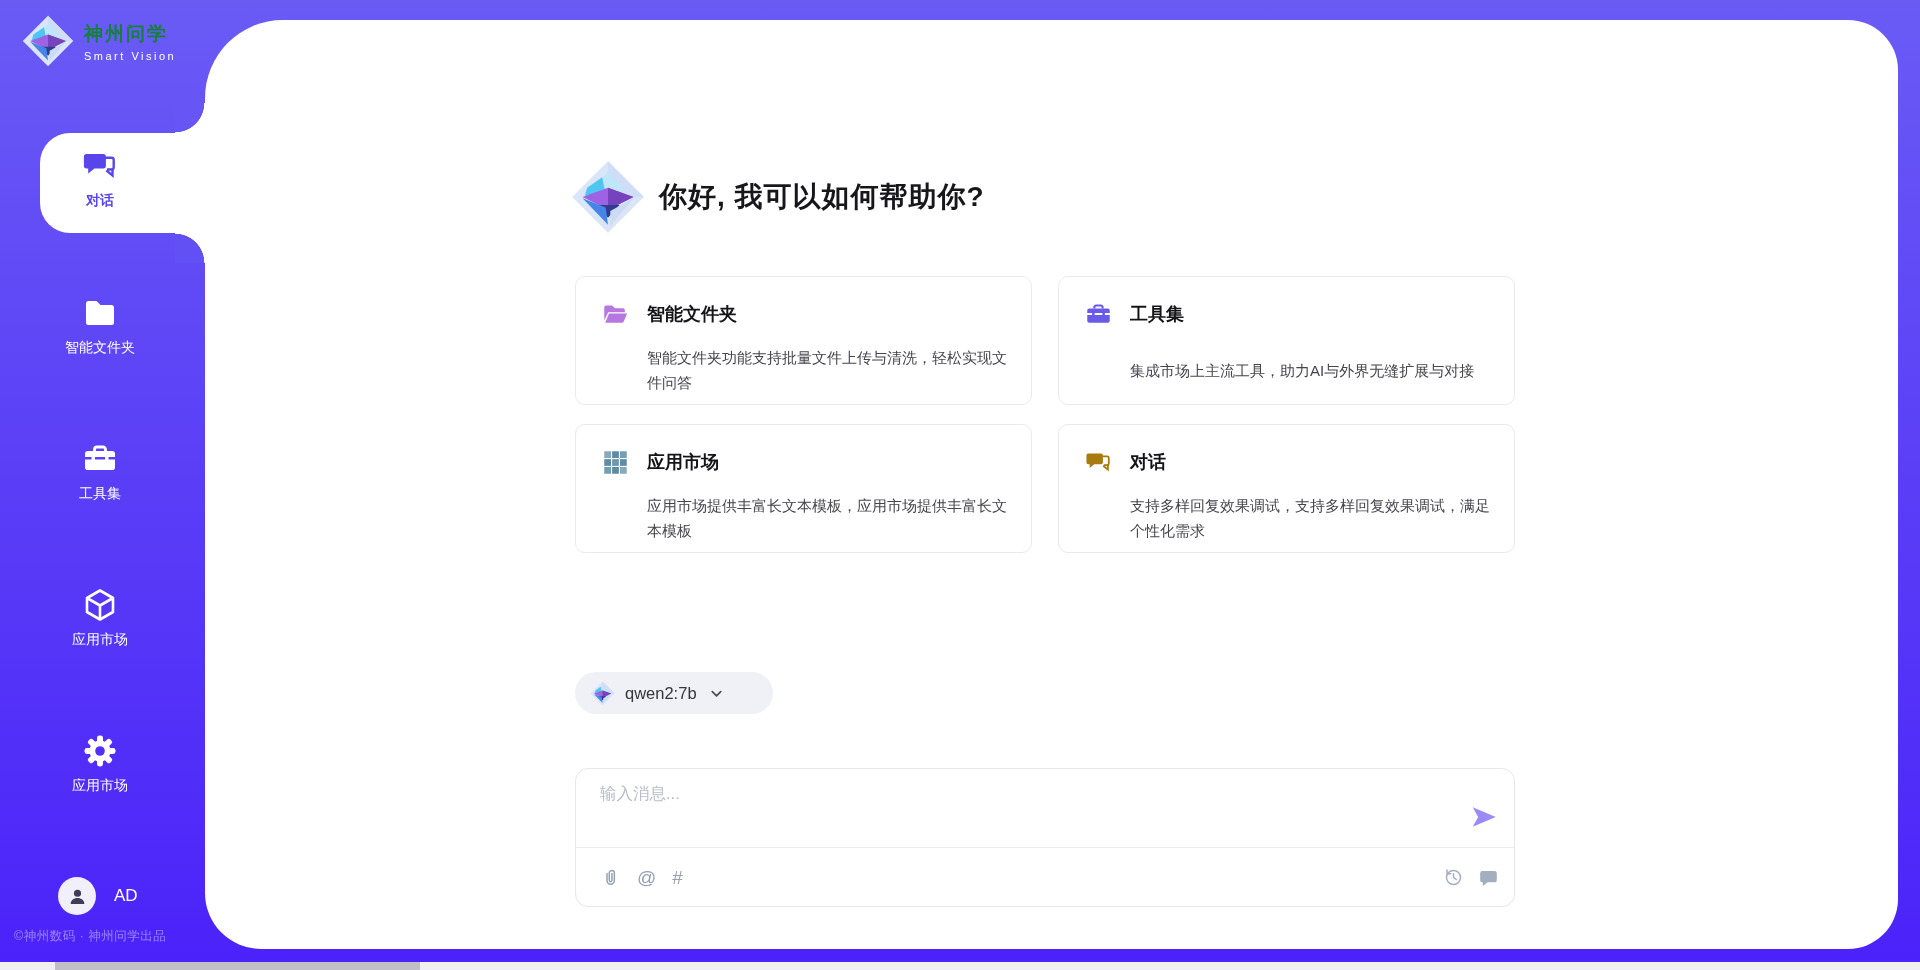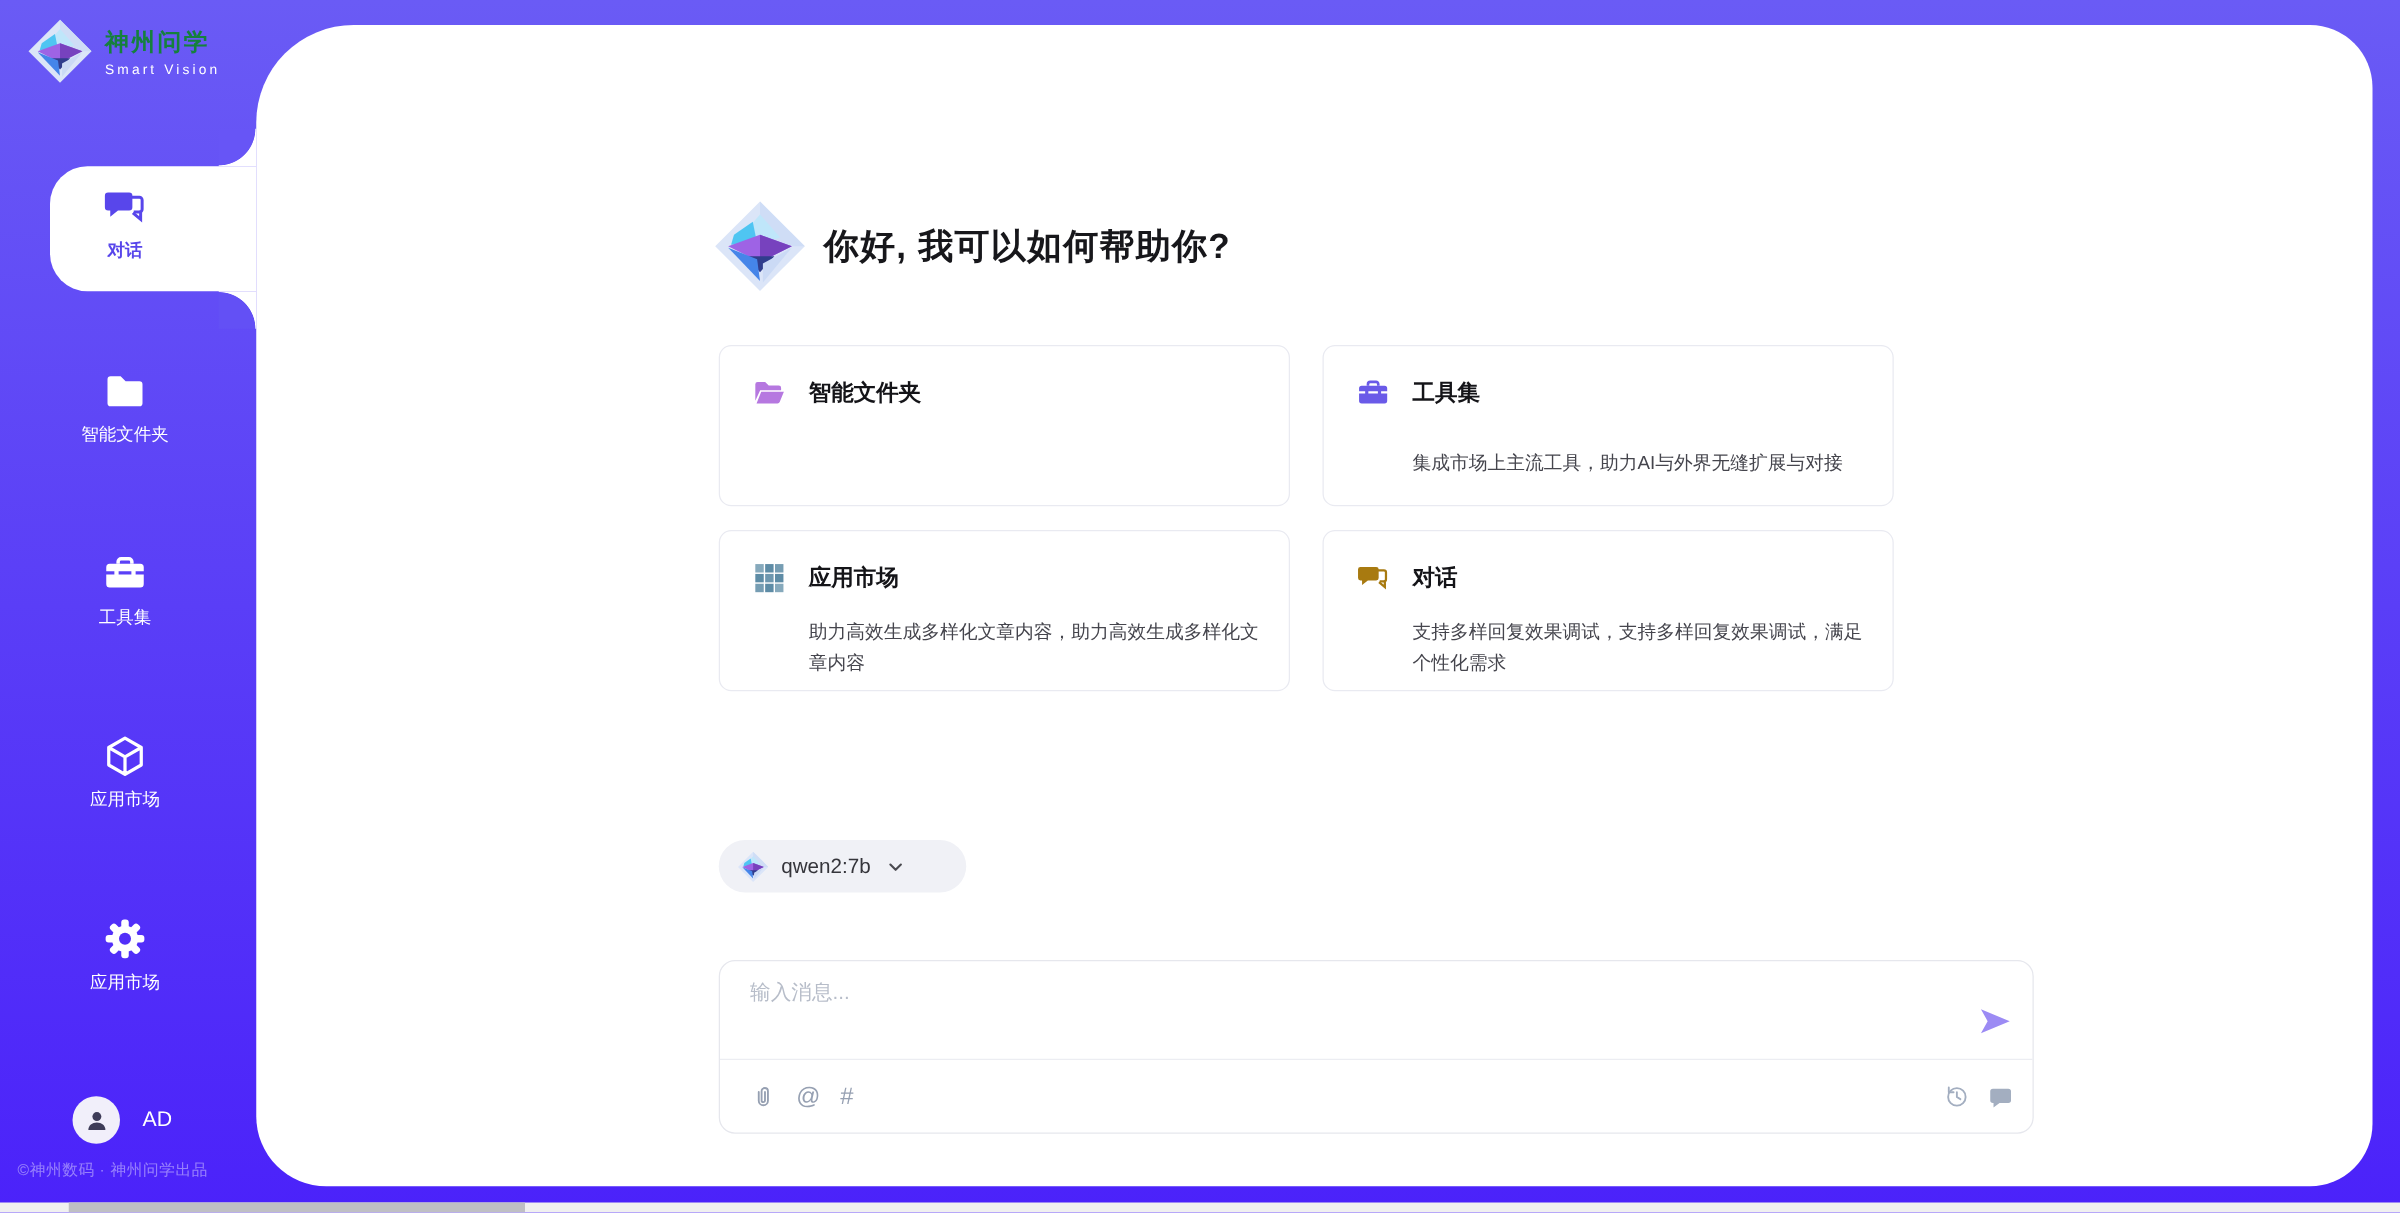--- a/index.html
+++ b/index.html
@@ -72,21 +72,21 @@
   .model-pill {
     position:absolute; top:652px; left:0; height:42px; width:198px;
     background:#F0F1F6; border-radius:21px; display:flex; align-items:center;
     gap:10px; padding:0 14px 0 15px; cursor:pointer;
   }
   .model-logo { width:25px; height:25px; }
   .model-name { font-size:16.5px; color:#35353B; }
   .model-chevron { width:15px; height:15px; color:#4A4A50; margin-left:2px; }
 
   .composer {
-    position:absolute; top:748px; left:0; width:1052px; height:139px;
+    position:absolute; top:748px; left:0; width:940px; height:139px;
     border:1px solid #E6E7ED; border-radius:13px; background:#fff;
   }
   .composer textarea {
     position:absolute; top:14px; left:24px; width:850px; height:50px;
     border:none; outline:none; resize:none; background:transparent;
     font-size:16.5px; color:#333; font-family:"Liberation Sans","DejaVu Sans",sans-serif;
   }
   .composer textarea::placeholder { color:#B7BDC9; }
   .send-btn { position:absolute; top:33px; right:15px; width:30px; height:30px; color:#9C8BF4; cursor:pointer; border:none; background:none; }
   .send-btn svg { width:30px; height:30px; }
@@ -205,34 +205,35 @@
         </svg>
       <div class="greeting-text">你好, 我可以如何帮助你?</div>
     </div>
 
     <div class="cards">
       <div class="card">
         <svg class="card-icon" style="color: rgb(182, 120, 224);">
             <use href="#icon-folder-open"></use>
           </svg>
         <div class="card-title">智能文件夹</div>
+        <div class="card-desc">智能文件夹功能支持批量文件上传与清洗，轻松实现文件问答</div>
       </div>
       <div class="card">
         <svg class="card-icon" style="color: rgb(106, 90, 232);">
             <use href="#icon-briefcase"></use>
           </svg>
         <div class="card-title">工具集</div>
         <div class="card-desc">集成市场上主流工具，助力AI与外界无缝扩展与对接</div>
       </div>
       <div class="card">
         <svg class="card-icon" style="color: rgb(94, 140, 166);">
             <use href="#icon-grid"></use>
           </svg>
         <div class="card-title">应用市场</div>
-        <div class="card-desc">助力高效生成多样化文章内容，助力高效生成多样化文章内容</div>
+        <div class="card-desc">应用市场提供丰富长文本模板，应用市场提供丰富长文本模板</div>
       </div>
       <div class="card">
         <svg class="card-icon" style="color: rgb(168, 122, 16);">
             <use href="#icon-chat"></use>
           </svg>
         <div class="card-title">对话</div>
         <div class="card-desc">支持多样回复效果调试，支持多样回复效果调试，满足个性化需求</div>
       </div>
     </div>
 

